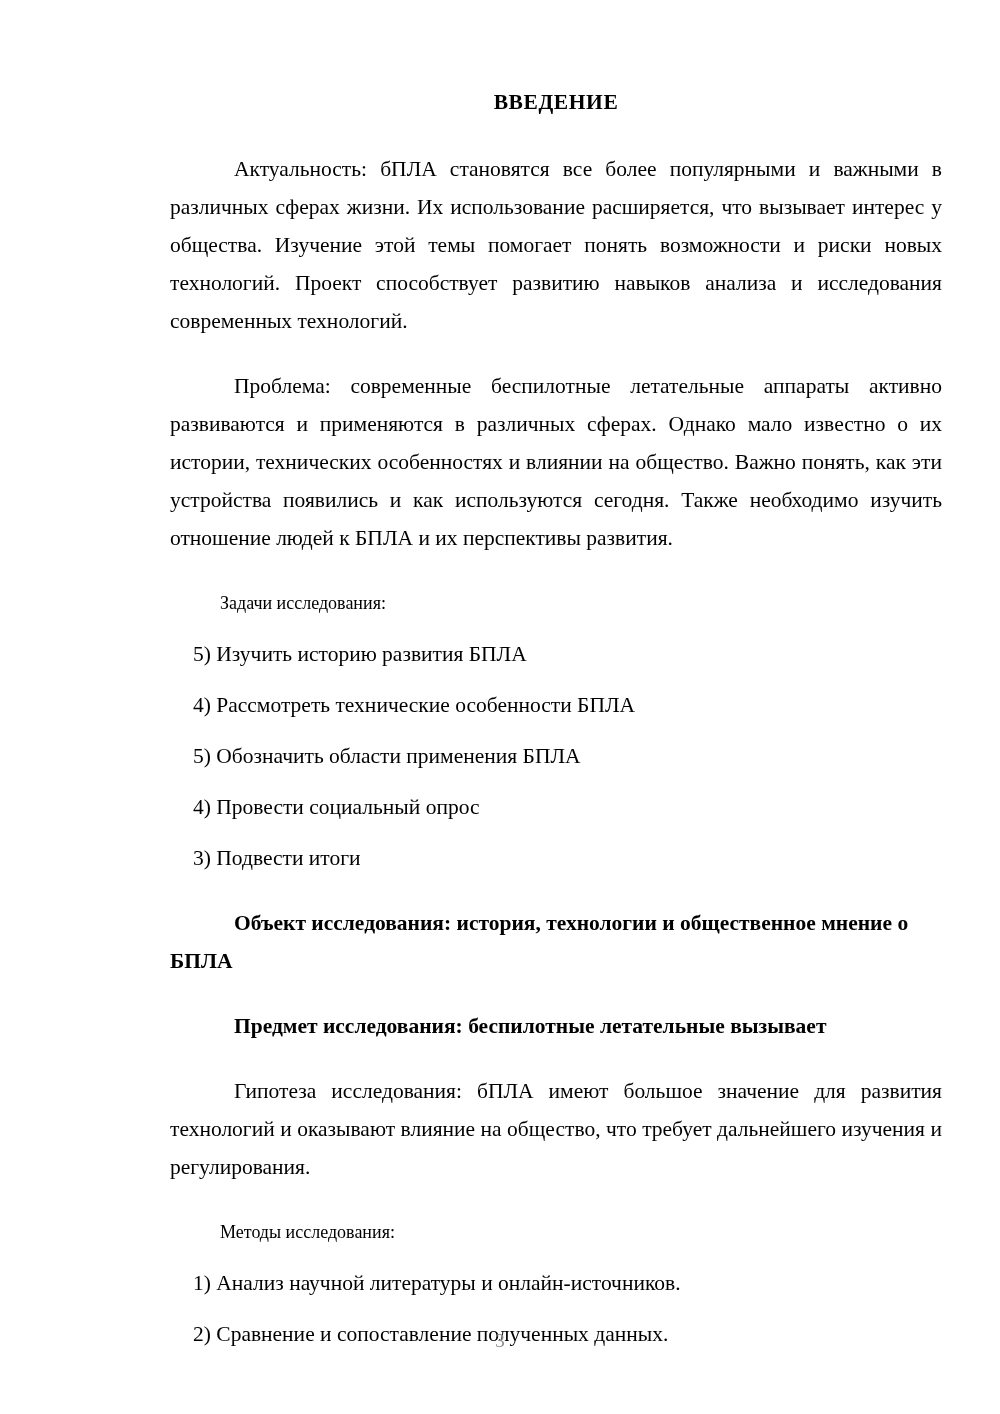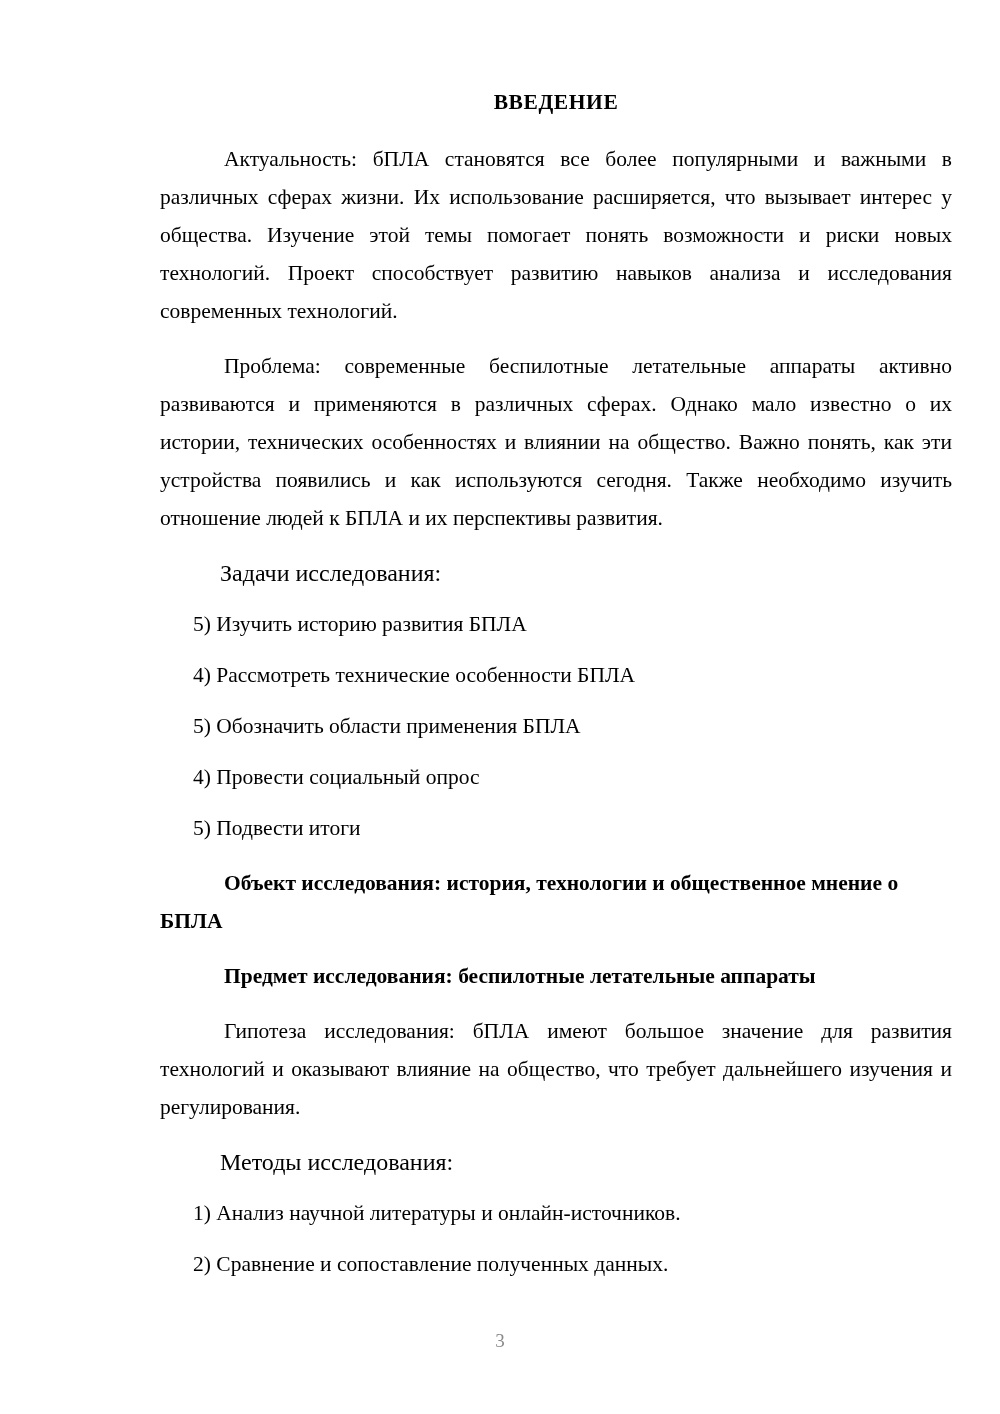--- a/index.html
+++ b/index.html
@@ -34,40 +34,40 @@
     margin: 0;
     padding-top: 90px;
     letter-spacing: 0.6px;
   }
   .para {
     font-size: 21.5px;
     line-height: 38px;
     text-align: justify;
     text-justify: inter-word;
     text-indent: 64px;
-    margin: 4px;
+    margin: 14px;
     padding-top: 13px;
   }
   .para.first {
     padding-top: 21px;
   }
   .para.no-justify {
     text-align: left;
     font-weight: bold;
   }
   .list-item {
     font-size: 21.5px;
     line-height: 38px;
     text-align: left;
     margin: 0;
     padding-top: 13px;
     padding-left: 37px;
   }
   .label-line {
-    font-size: 24px;
+    font-size: 18px;
     line-height: 38px;
     text-align: left;
     margin: 0;
     padding-top: 13px;
     text-indent: 64px;
   }
   .page-number {
     position: absolute;
     left: 0;
     right: 0;
@@ -89,25 +89,25 @@
 
     <p class="para">Проблема: современные беспилотные летательные аппараты активно развиваются и применяются в различных сферах. Однако мало известно о их истории, технических особенностях и влиянии на общество. Важно понять, как эти устройства появились и как используются сегодня. Также необходимо изучить отношение людей к БПЛА и их перспективы развития.</p>
 
 
     <p class="label-line">Задачи исследования:</p>
 
     <p class="list-item">5) Изучить историю развития БПЛА</p>
     <p class="list-item">4) Рассмотреть технические особенности БПЛА</p>
     <p class="list-item">5) Обозначить области применения БПЛА</p>
     <p class="list-item">4) Провести социальный опрос</p>
-    <p class="list-item">5) Подвести итоги</p>
+    <p class="list-item">3) Подвести итоги</p>
 
     <p class="para no-justify">Объект исследования: история, технологии и общественное мнение о БПЛА</p>
 
-    <p class="para no-justify">Предмет исследования: беспилотные летательные аппараты</p>
+    <p class="para no-justify">Предмет исследования: беспилотные летательные вызывает</p>
 
     <p class="para">Гипотеза исследования: бПЛА имеют большое значение для развития технологий и оказывают влияние на общество, что требует дальнейшего изучения и регулирования.</p>
 
     <p class="label-line">Методы исследования:</p>
 
     <p class="list-item">1) Анализ научной литературы и онлайн-источников.</p>
     <p class="list-item">2) Сравнение и сопоставление полученных данных.</p>
 
   </div>
 

